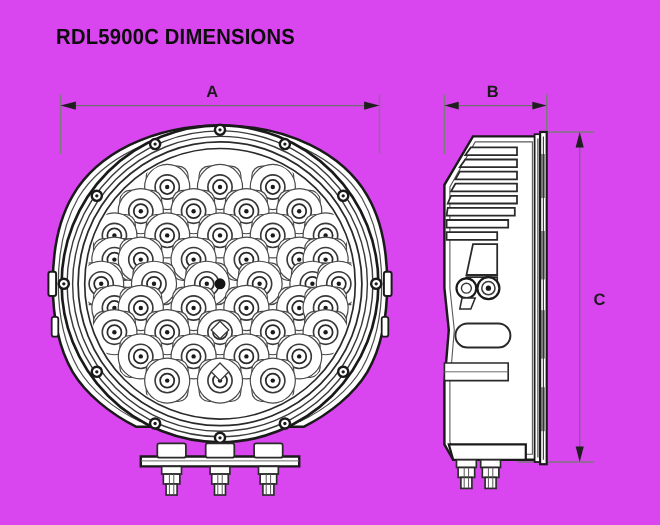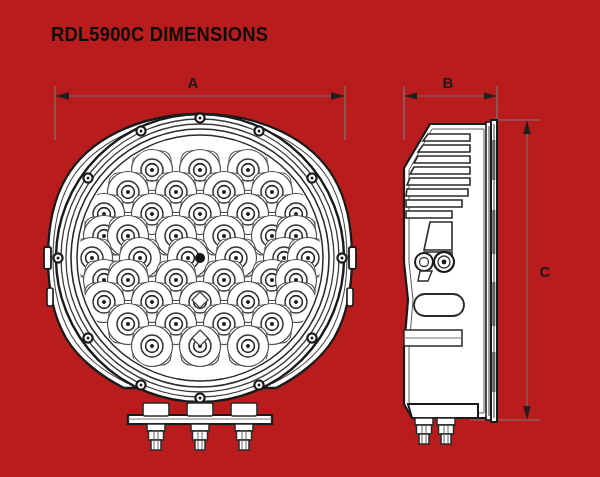--- a/index.html
+++ b/index.html
@@ -12,21 +12,21 @@
     height: 477px;
     position: relative;
     overflow: hidden;
     font-family: "Liberation Sans", sans-serif;
   }
   #sheet {
     position: absolute;
     left: 0; top: 0;
     width: 600px;
     height: 477px;
-    background: #b91c1c;
+    background: #d946ef;
   }
   #title {
     position: absolute;
     left: 51px;
     top: 22px;
     font-family: "Liberation Sans", sans-serif;
     font-weight: bold;
     font-size: 20px;
     letter-spacing: 0.2px;
     color: #0d0d0d;

